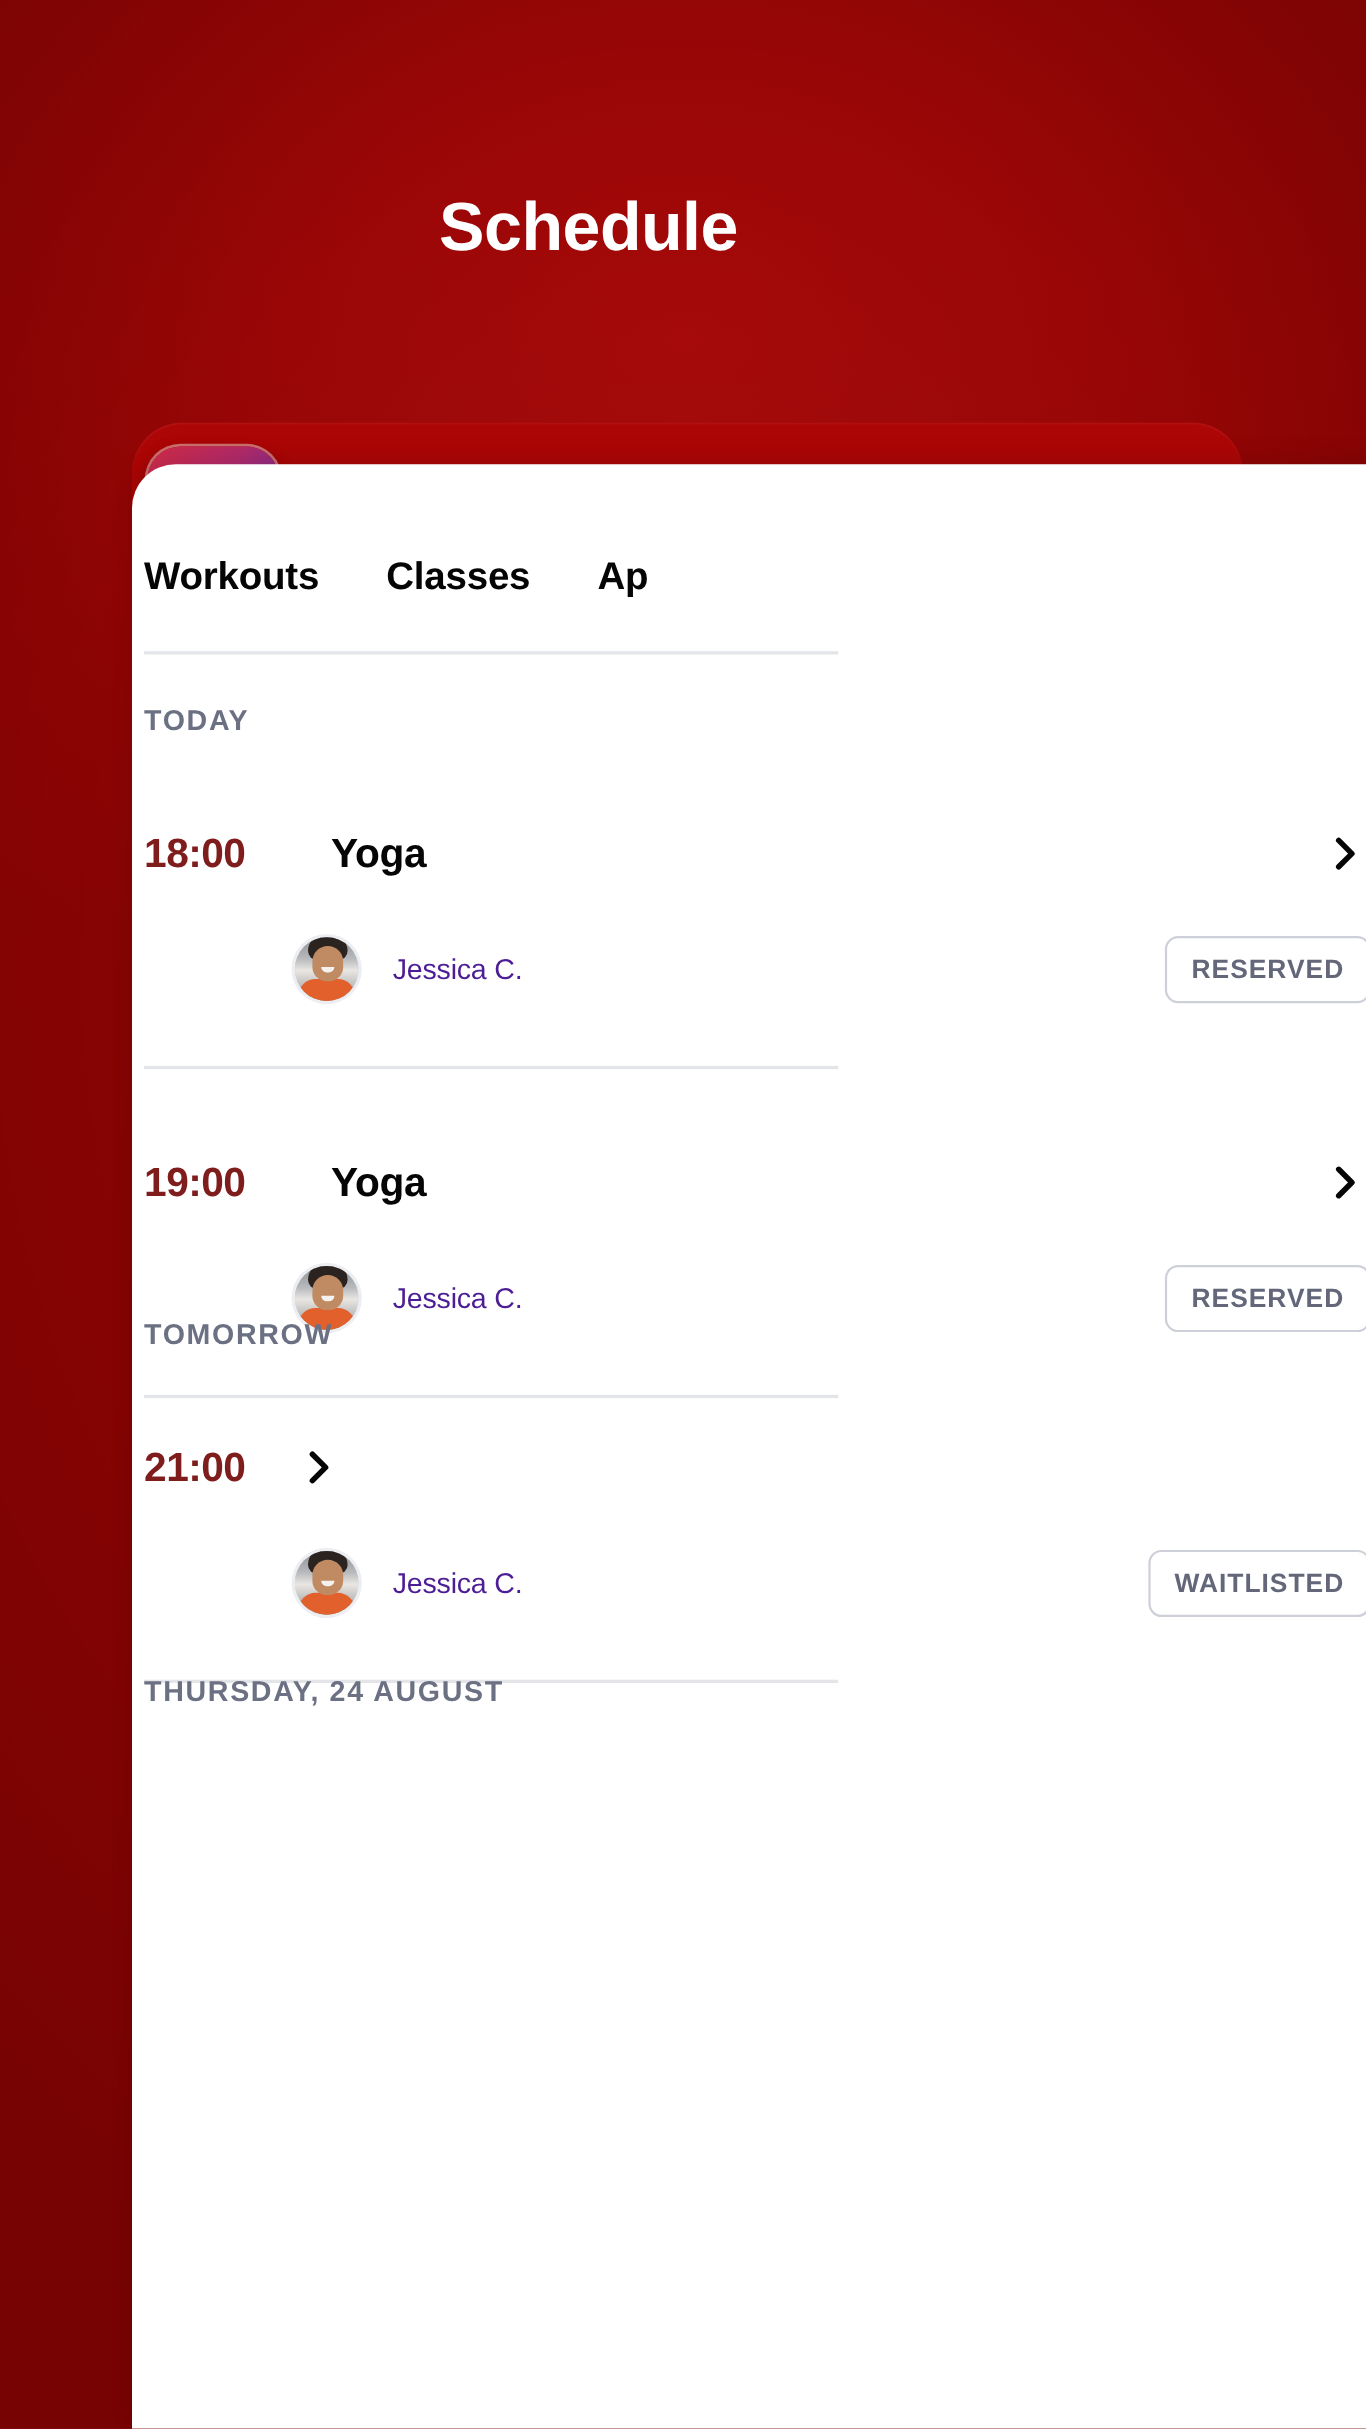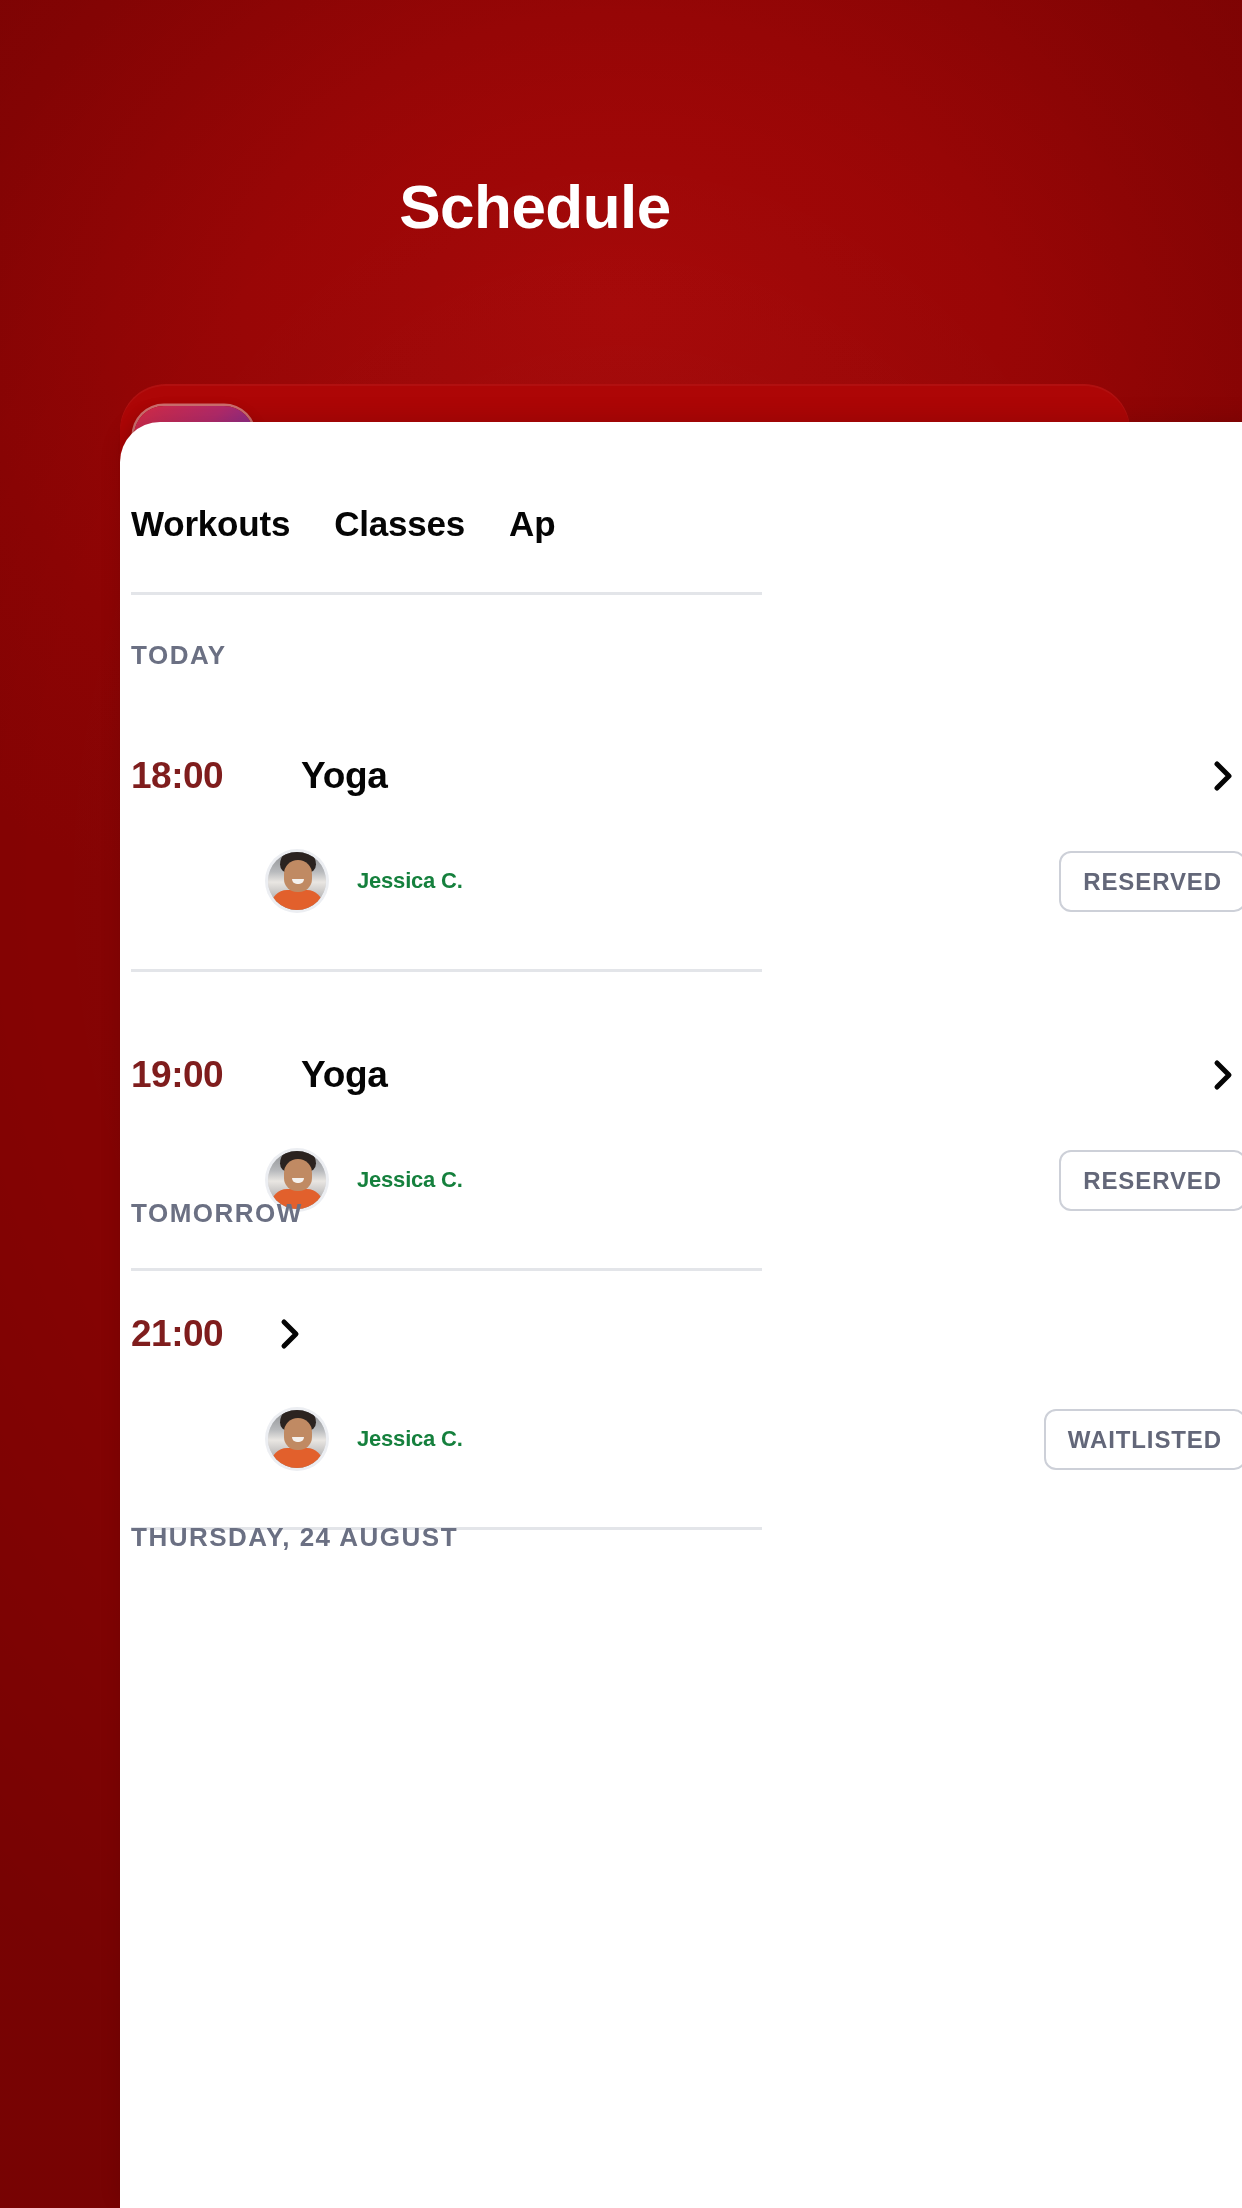--- a/index.html
+++ b/index.html
@@ -123,21 +123,21 @@
     white-space: nowrap;
   }
   .tab {
     font-size: 35px;
     font-weight: bold;
     color: #050505;
     letter-spacing: -0.2px;
     padding: 25px 0;
     flex: none;
   }
-  .tab + .tab { margin-left: 44px; }
+  .tab + .tab { margin-left: 61px; }
   .tab.active {
     background: #a30b0b;
     color: #ffffff;
     border-radius: 46px;
     padding: 25px 38px;
   }
   #tab-bar .tab.active + .tab { margin-left: 36px; }
 
   #tab-divider {
     position: absolute;
@@ -225,23 +225,23 @@
     position: absolute; left: 24px; top: 27px; width: 12px; height: 5px;
     background: #f4f1ee; border-radius: 0 0 8px 8px;
   }
   .avatar .av-shirt {
     position: absolute; left: 3px; bottom: -6px; width: 52px; height: 26px;
     background: #e2602c; border-radius: 16px 16px 4px 4px;
   }
   .attendee-name {
     flex: 1;
     margin-left: 31px;
-    font-size: 22px;
-    font-weight: bold;
-    color: #15803d;
+    font-size: 26px;
+    font-weight: normal;
+    color: #4c1d95;
     letter-spacing: -0.2px;
   }
   .status-badge {
     flex: none;
     border: 2.5px solid #cdd0d8;
     border-radius: 12px;
     color: #636779;
     font-size: 24px;
     font-weight: bold;
     letter-spacing: 0.9px;

